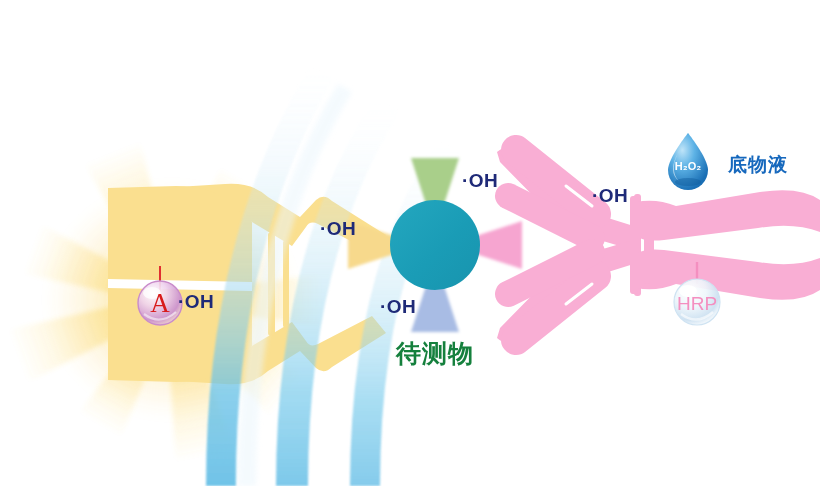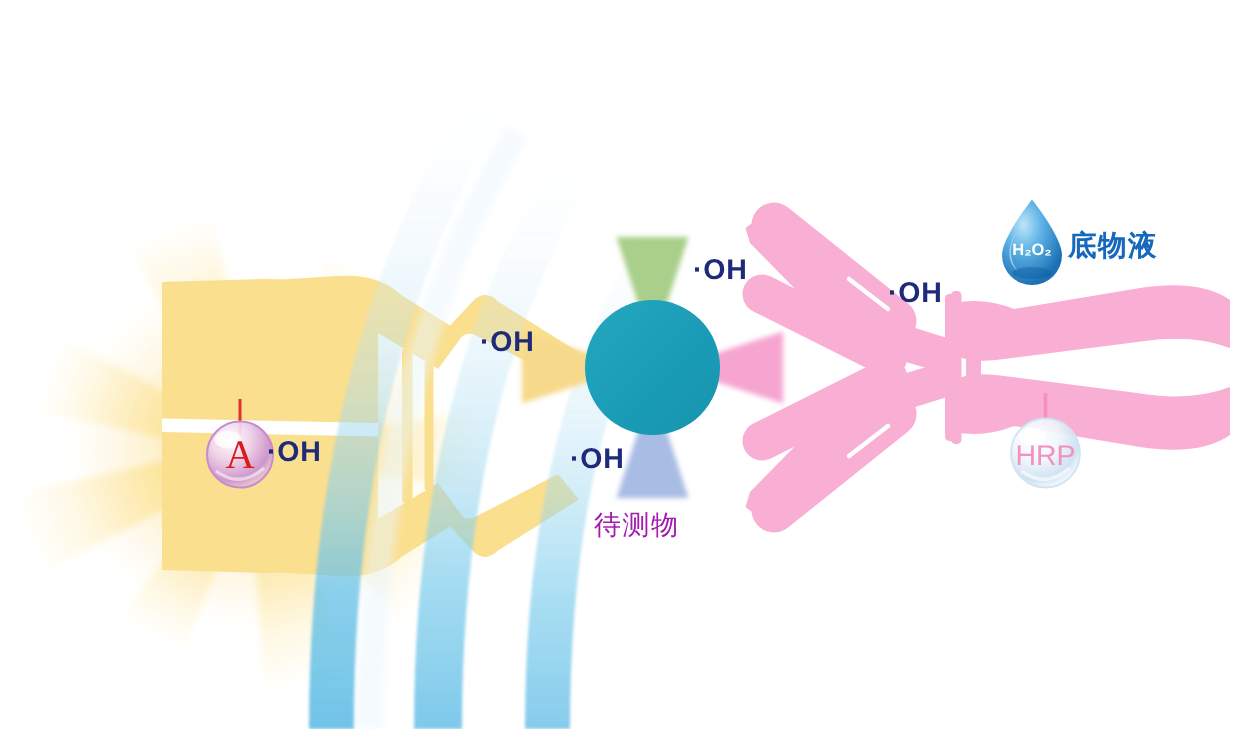--- a/index.html
+++ b/index.html
@@ -2,21 +2,21 @@
 <html><head>
 <meta charset="utf-8">
 <style>
   html,body{margin:0;padding:0;background:#ffffff;}
   body{width:831px;height:486px;overflow:hidden;
        font-family:"Liberation Sans","DejaVu Sans",sans-serif;}
   #stage{position:relative;width:831px;height:486px;background:#fff;}
   #diagram{position:absolute;left:0;top:0;width:831px;height:486px;}
   .lbl{position:absolute;white-space:nowrap;line-height:1;}
   .oh{color:#1f2a78;font-weight:bold;font-size:19px;letter-spacing:.5px;}
-  .cn{color:#a21caf;font-weight:normal;font-size:18px;letter-spacing:1px;}
+  .cn{color:#15803d;font-weight:bold;font-size:25px;letter-spacing:1px;}
   .cn-sm{color:#1668bd;font-weight:bold;font-size:19px;letter-spacing:1px;}
 </style>
 </head>
 <body>
 
 <div id="stage">
 
   <svg id="diagram" viewBox="0 0 831 486">
     <defs>
 
@@ -231,14 +231,14 @@
   </svg>
 
   <div class="lbl oh" style="left:178px;top:292px;">·OH</div>
   <div class="lbl oh" style="left:320px;top:219px;">·OH</div>
   <div class="lbl oh" style="left:380px;top:297px;">·OH</div>
   <div class="lbl oh" style="left:462px;top:171px;">·OH</div>
   <div class="lbl oh" style="left:592px;top:186px;">·OH</div>
 
   <div class="lbl cn" style="left:396px;top:341px;">待测物</div>
 
-  <div class="lbl cn-sm" style="left:712px;top:155px;">底物液</div>
+  <div class="lbl cn-sm" style="left:728px;top:155px;">底物液</div>
 </div>
 
 </body></html>

